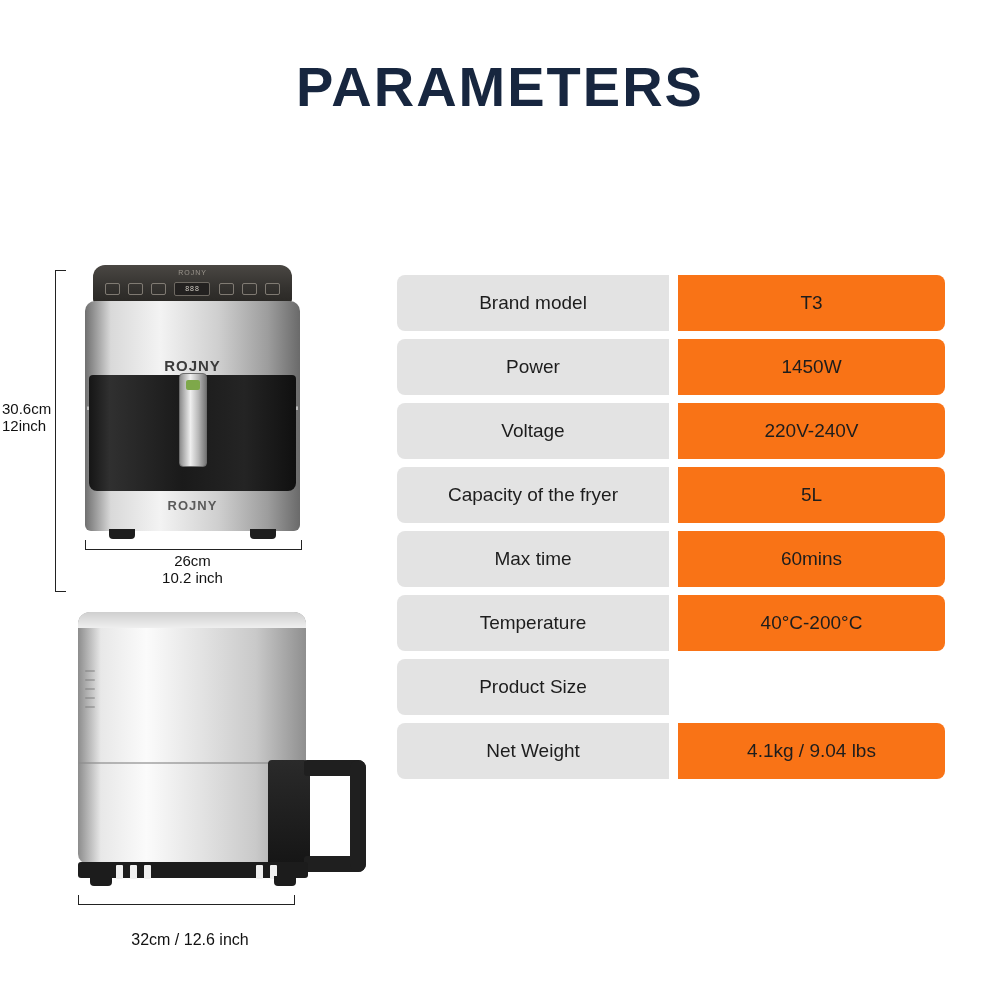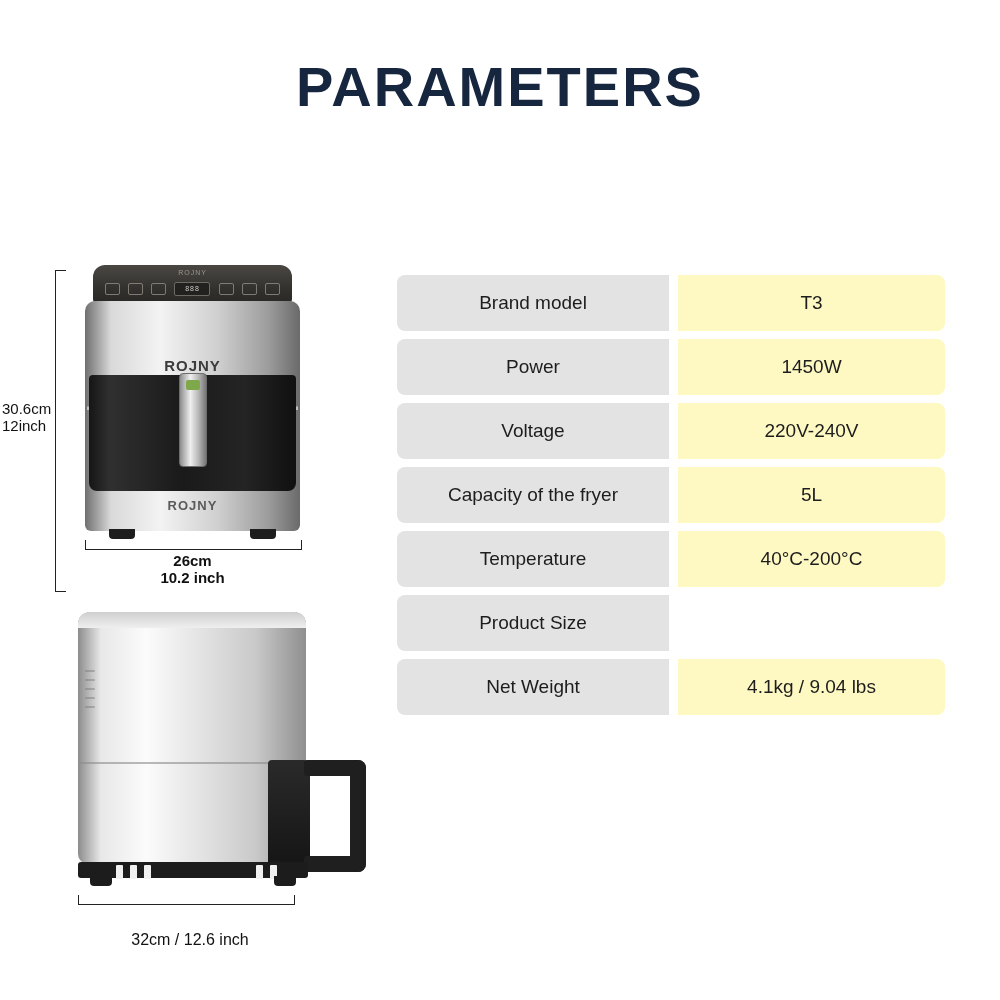--- a/index.html
+++ b/index.html
@@ -210,21 +210,20 @@
   }
   .h-label {
     position: absolute;
     left: 85px;
     top: 312px;
     width: 215px;
     text-align: center;
     font-size: 15px;
     line-height: 1.15;
     color: #111;
-    font-weight: bold;
   }
 
   
   .fryer-side {
     position: absolute;
     left: 78px;
     top: 372px;
     width: 250px;
     height: 275px;
   }
@@ -377,21 +376,21 @@
     border-radius: 8px 0 0 8px;
     display: flex;
     align-items: center;
     justify-content: center;
     font-size: 19px;
     color: #1d1d1d;
     text-align: center;
   }
   .spec-value {
     flex: 1;
-    background: #fef9c3;
+    background: #f97316;
     border-radius: 0 8px 8px 0;
     display: flex;
     align-items: center;
     justify-content: center;
     font-size: 19px;
     color: #1d1d1d;
     text-align: center;
     line-height: 1.15;
     white-space: pre-line;
   }
@@ -482,20 +481,24 @@
   </div>
   <div class="spec-row">
     <div class="spec-label">Voltage</div>
     <div class="spec-value">220V-240V</div>
   </div>
   <div class="spec-row">
     <div class="spec-label">Capacity of the fryer</div>
     <div class="spec-value">5L</div>
   </div>
   <div class="spec-row">
+    <div class="spec-label">Max time</div>
+    <div class="spec-value">60mins</div>
+  </div>
+  <div class="spec-row">
     <div class="spec-label">Temperature</div>
     <div class="spec-value">40°C-200°C</div>
   </div>
   <div class="spec-row">
     <div class="spec-label">Product Size</div>
   </div>
   <div class="spec-row">
     <div class="spec-label">Net Weight</div>
     <div class="spec-value">4.1kg / 9.04 lbs</div>
   </div>

